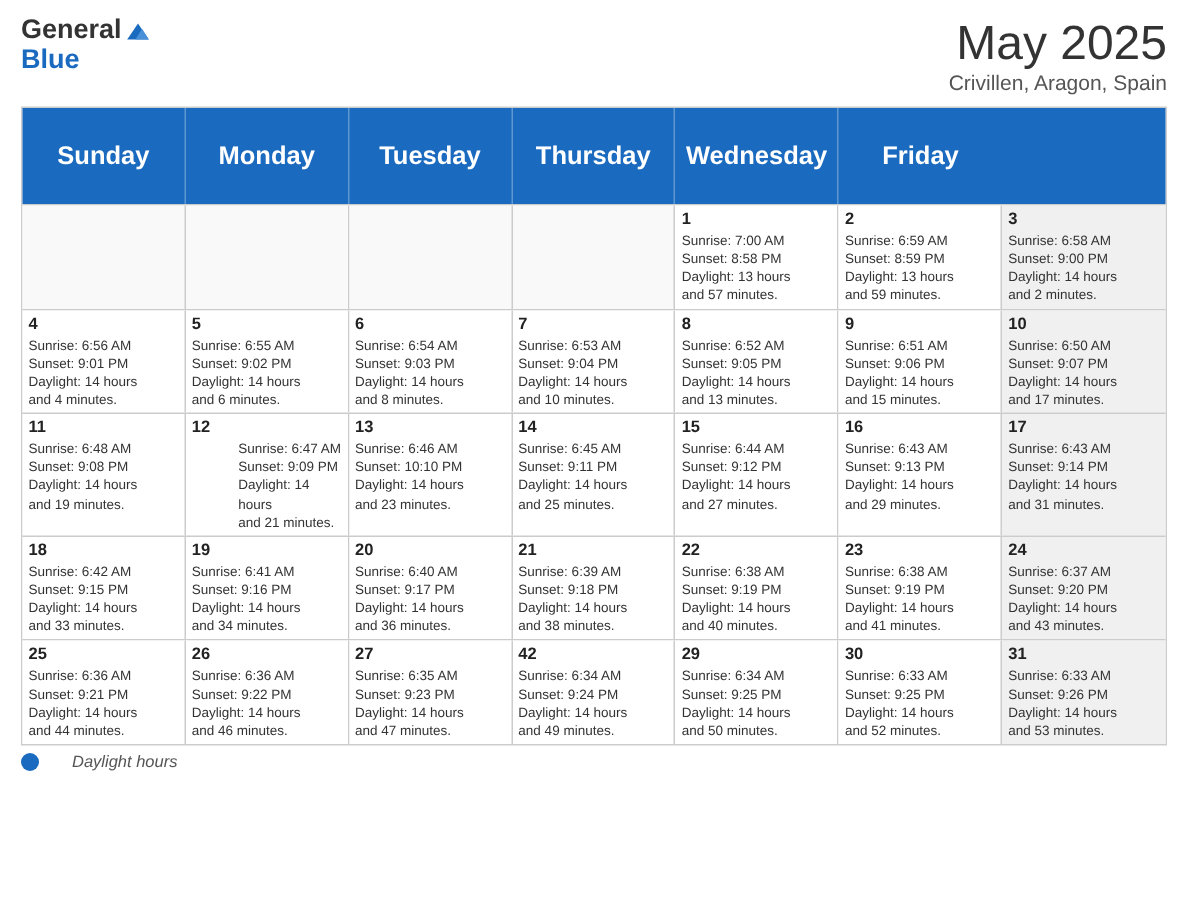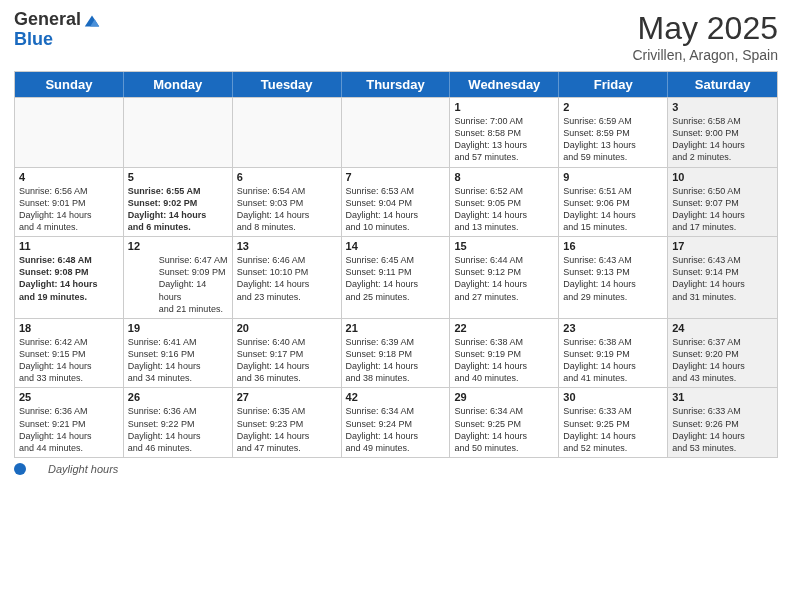--- a/index.html
+++ b/index.html
@@ -67,24 +67,24 @@
       flex-direction: column;
       border: 1px solid #ccc;
     }
     .day-headers {
       display: grid;
       grid-template-columns: repeat(7, 1fr);
       background: #1a6abf;
     }
     .day-header {
       color: #fff;
-      font-size: 13px;
+      font-size: 17px;
       font-weight: bold;
       text-align: center;
-      padding: 5px 2px;
+      padding: 22px 2px;
       border-right: 1px solid rgba(255,255,255,0.3);
     }
     .day-header:last-child { border-right: none; }
     .calendar-body {
       flex: 1;
       display: flex;
       flex-direction: column;
     }
     .week-row {
       display: grid;
@@ -155,21 +155,20 @@
   </div>
 
   <div class="calendar">
     <div class="day-headers">
     <div class="day-header">Sunday</div>
         <div class="day-header">Monday</div>
         <div class="day-header">Tuesday</div>
         <div class="day-header">Thursday</div>
         <div class="day-header">Wednesday</div>
         <div class="day-header">Friday</div>
-        <div class="day-header">Saturday</div>
       </div>
     <div class="calendar-body">
     <div class="week-row">
           <div class="day-cell empty"></div>
           <div class="day-cell empty"></div>
           <div class="day-cell empty"></div>
           <div class="day-cell empty"></div>
           <div class="day-cell">
             <div class="day-number">1</div>
             <div class="day-info" style="white-space: pre-line;">Sunrise: 7:00 AM
@@ -195,21 +194,21 @@
         <div class="week-row">
           <div class="day-cell">
             <div class="day-number">4</div>
             <div class="day-info" style="white-space: pre-line;">Sunrise: 6:56 AM
 Sunset: 9:01 PM
 Daylight: 14 hours
 and 4 minutes.</div>
           </div>
           <div class="day-cell">
             <div class="day-number">5</div>
-            <div class="day-info" style="white-space: pre-line; font-weight: bold;">Sunrise: 6:55 AM
+            <div class="day-info" style="white-space: pre-line;">Sunrise: 6:55 AM
 Sunset: 9:02 PM
 Daylight: 14 hours
 and 6 minutes.</div>
           </div>
           <div class="day-cell">
             <div class="day-number">6</div>
             <div class="day-info" style="white-space: pre-line;">Sunrise: 6:54 AM
 Sunset: 9:03 PM
 Daylight: 14 hours
 and 8 minutes.</div>
@@ -239,21 +238,21 @@
             <div class="day-number">10</div>
             <div class="day-info" style="white-space: pre-line;">Sunrise: 6:50 AM
 Sunset: 9:07 PM
 Daylight: 14 hours
 and 17 minutes.</div>
           </div>
         </div>
         <div class="week-row">
           <div class="day-cell">
             <div class="day-number">11</div>
-            <div class="day-info" style="white-space: pre-line; font-weight: bold;">Sunrise: 6:48 AM
+            <div class="day-info" style="white-space: pre-line;">Sunrise: 6:48 AM
 Sunset: 9:08 PM
 Daylight: 14 hours
 and 19 minutes.</div>
           </div>
           <div class="day-cell">
             <div class="day-number">12</div>
             <div class="day-info" style="white-space: pre-line; margin-left: 31px;">Sunrise: 6:47 AM
 Sunset: 9:09 PM
 Daylight: 14 hours
 and 21 minutes.</div>

